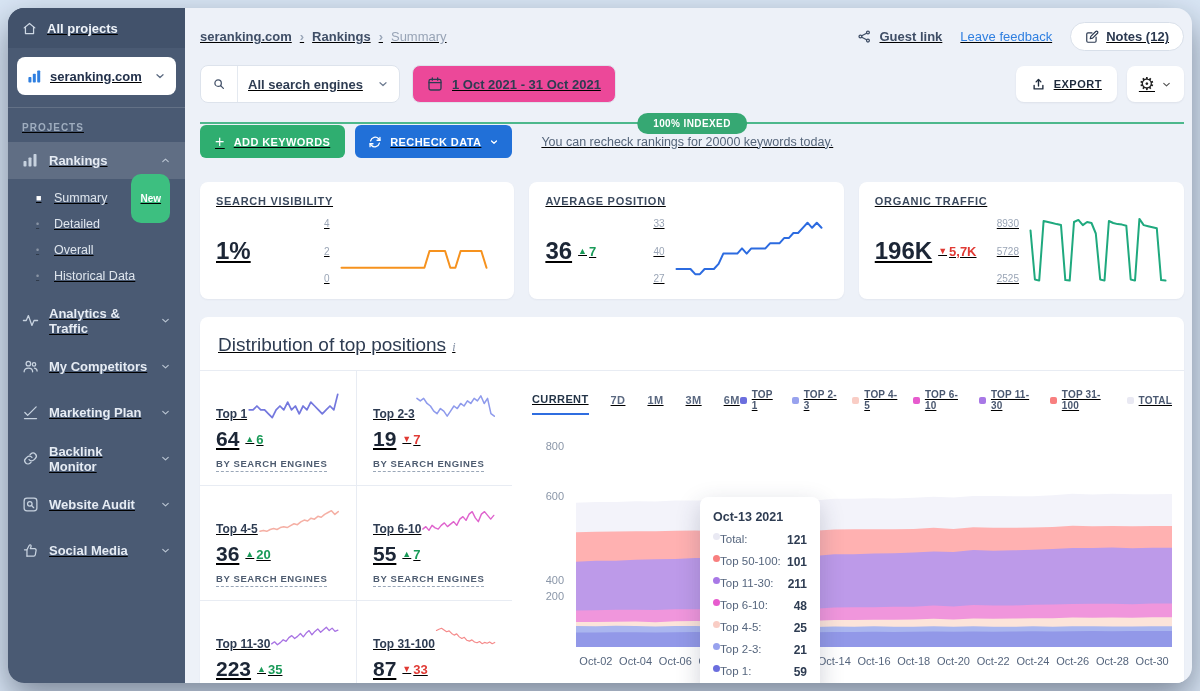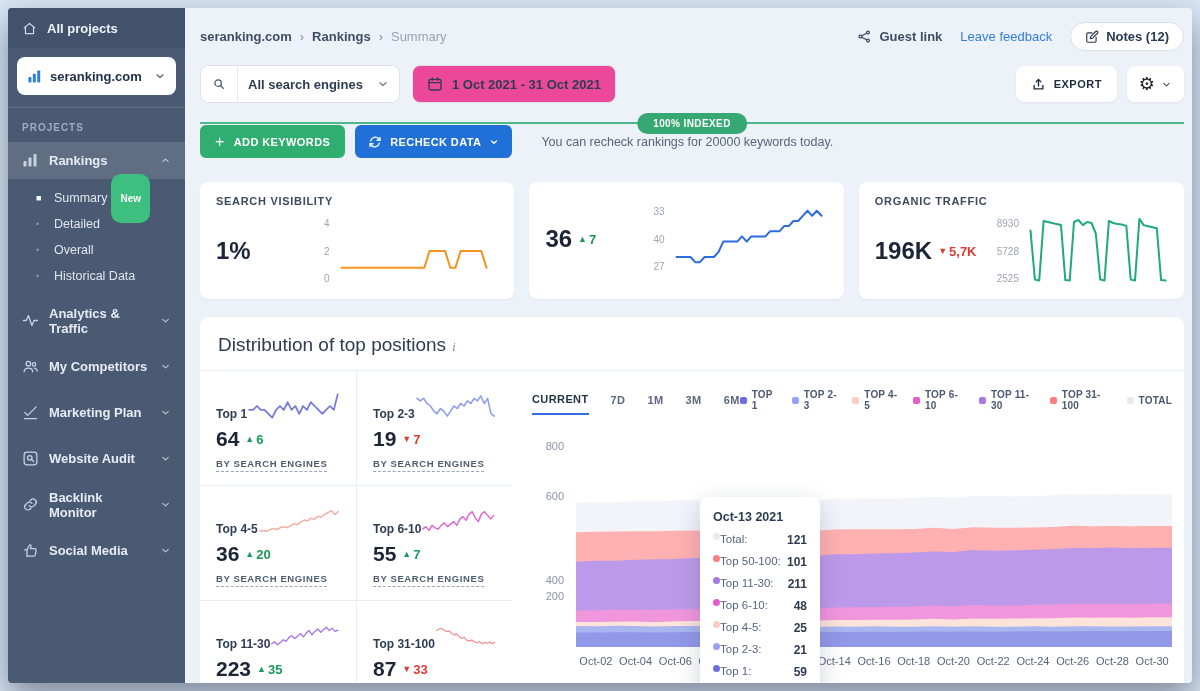--- a/index.html
+++ b/index.html
@@ -4,41 +4,42 @@
 <style>
   * { box-sizing: border-box; margin: 0; padding: 0; }
   html,body { width:1200px; height:691px; }
   body {
     font-family: "Liberation Sans", "DejaVu Sans", sans-serif;
     background: #d9e6f5;
     overflow: hidden;
   }
   .window {
     position: absolute; inset: 8px;
-    border-radius: 4px; overflow: hidden;
+    border-radius: 16px; overflow: hidden;
     display: flex; background: #edf1f8;
     box-shadow: 0 14px 34px rgba(10,20,40,.45);
+    text-decoration: underline;
   }
   
   .sidebar { width: 177px; flex: none; background: #4a5a73; color: #e6ecf4; display:flex; flex-direction:column; }
   .sb-top { background: #42526b; height: 40px; display:flex; align-items:center; gap:10px; padding: 0 14px; font-size: 13px; font-weight: bold; color:#eef3f9; cursor:pointer; }
   .proj-select { background:#fff; border-radius:8px; margin:9px 9px 4px; height:38px; display:flex; align-items:center; gap:8px; padding:0 10px; cursor:pointer; }
   .proj-select .lbl { font-size:13px; font-weight:bold; color:#22304a; }
   .sb-divider { border-top:1px solid rgba(255,255,255,.14); margin: 8px 0 0; }
   .sb-section { font-size:10px; letter-spacing:1px; color:#9fadbf; padding: 14px 14px 9px; font-weight:bold; }
   .sb-item { height:37px; display:flex; align-items:center; gap:10px; padding:0 14px; font-size:13px; font-weight:bold; color:#e6ecf4; cursor:pointer; }
   .sb-item .icn { width:17px; height:17px; color:#c7d2df; flex:none; display:flex; }
   .sb-item .chev { margin-left:auto; color:#b9c4d2; display:flex; }
   .sb-item.active { background: rgba(255,255,255,.12); }
   .sb-item:not(.active) { margin-top: 9px; }
   .sb-sub { padding: 6px 0 4px; }
   .sub-item { height:26px; display:flex; align-items:center; font-size:12.5px; color:#dfe6ee; padding-left:28px; cursor:pointer; }
   .sub-item .bullet { width:18px; color:#fff; font-size:9px; }
   .sub-item.dim .bullet { opacity:.35; }
-  .badge-new { background:#3dbf80; color:#fff; font-size:10px; font-weight:bold; border-radius:10px; padding:19px 9px; margin-left:4px; }
+  .badge-new { background:#3dbf80; color:#fff; font-size:10px; font-weight:bold; border-radius:10px; padding:19px 9px; margin-left:24px; }
   
   .main { flex:1; min-width:0; display:flex; flex-direction:column; padding: 0 8px 0 15px; }
   .hdr { display:flex; align-items:center; margin-top:14px; }
   .crumbs { display:flex; align-items:center; gap:8px; font-size:13px; font-weight:bold; color:#3f4e66; }
   .crumbs .sep { color:#9aa6b8; font-size:13px; }
   .crumbs .muted { color:#98a4b6; font-weight:normal; }
   .hdr-right { margin-left:auto; display:flex; align-items:center; gap:18px; }
   .guest { display:flex; align-items:center; gap:7px; font-size:13px; color:#3f4e66; font-weight:bold; cursor:pointer; }
   .feedback { font-size:13px; color:#2f7fe0; cursor:pointer; }
   .notes-btn { display:flex; align-items:center; gap:7px; background:#fff; border:1px solid #d8dfe9; border-radius:17px; padding:6px 14px; font-size:13px; font-weight:bold; color:#2b3950; cursor:pointer; }
@@ -214,40 +215,40 @@
       <span>Marketing Plan</span>
       <span class="chev">
           <svg class="ic" width="11" height="11" viewBox="0 0 24 24" fill="none" stroke="currentColor" stroke-width="2.6" stroke-linecap="round" stroke-linejoin="round">
             <path d="m6 9.5 6 5.5 6-5.5"></path>
           </svg>
         </span>
     </div>
     <div class="sb-item">
       <span class="icn">
           <svg class="ic" width="17" height="17" viewBox="0 0 24 24" fill="none" stroke="currentColor" stroke-width="1.8" stroke-linecap="round" stroke-linejoin="round">
+            <path d="M10 13.5a4.5 4.5 0 0 0 6.8.5l2-2a4.5 4.5 0 0 0-6.4-6.4l-1.1 1.1"></path>
+            <path d="M14 10.5a4.5 4.5 0 0 0-6.8-.5l-2 2a4.5 4.5 0 0 0 6.4 6.4l1.1-1.1"></path>
+          </svg>
+        </span>
+      <span>Backlink Monitor</span>
+      <span class="chev">
+          <svg class="ic" width="11" height="11" viewBox="0 0 24 24" fill="none" stroke="currentColor" stroke-width="2.6" stroke-linecap="round" stroke-linejoin="round">
+            <path d="m6 9.5 6 5.5 6-5.5"></path>
+          </svg>
+        </span>
+    </div>
+    <div class="sb-item">
+      <span class="icn">
+          <svg class="ic" width="17" height="17" viewBox="0 0 24 24" fill="none" stroke="currentColor" stroke-width="1.8" stroke-linecap="round" stroke-linejoin="round">
             <rect x="3" y="3" width="18" height="18" rx="4"></rect>
             <circle cx="11" cy="11" r="3.2"></circle>
             <path d="m13.5 13.5 3 3"></path>
           </svg>
         </span>
       <span>Website Audit</span>
-      <span class="chev">
-          <svg class="ic" width="11" height="11" viewBox="0 0 24 24" fill="none" stroke="currentColor" stroke-width="2.6" stroke-linecap="round" stroke-linejoin="round">
-            <path d="m6 9.5 6 5.5 6-5.5"></path>
-          </svg>
-        </span>
-    </div>
-    <div class="sb-item">
-      <span class="icn">
-          <svg class="ic" width="17" height="17" viewBox="0 0 24 24" fill="none" stroke="currentColor" stroke-width="1.8" stroke-linecap="round" stroke-linejoin="round">
-            <path d="M10 13.5a4.5 4.5 0 0 0 6.8.5l2-2a4.5 4.5 0 0 0-6.4-6.4l-1.1 1.1"></path>
-            <path d="M14 10.5a4.5 4.5 0 0 0-6.8-.5l-2 2a4.5 4.5 0 0 0 6.4 6.4l1.1-1.1"></path>
-          </svg>
-        </span>
-      <span>Backlink Monitor</span>
       <span class="chev">
           <svg class="ic" width="11" height="11" viewBox="0 0 24 24" fill="none" stroke="currentColor" stroke-width="2.6" stroke-linecap="round" stroke-linejoin="round">
             <path d="m6 9.5 6 5.5 6-5.5"></path>
           </svg>
         </span>
     </div>
     <div class="sb-item">
       <span class="icn">
           <svg class="ic" width="17" height="17" viewBox="0 0 24 24" fill="none" stroke="currentColor" stroke-width="1.8" stroke-linecap="round" stroke-linejoin="round">
             <path d="M7 11v9"></path>
@@ -372,20 +373,21 @@
                 <span>2</span>
                 <span>0</span>
             </div>
             <svg width="150" height="72" viewBox="0 0 150 72">
                 <path d="M2.5 52.8 L7.7 52.8 L12.9 52.8 L18.0 52.8 L23.2 52.8 L28.4 52.8 L33.6 52.8 L38.8 52.8 L43.9 52.8 L49.1 52.8 L54.3 52.8 L59.5 52.8 L64.6 52.8 L69.8 52.8 L75.0 52.8 L80.2 52.8 L85.4 52.8 L90.5 36.0 L95.7 36.0 L100.9 36.0 L106.1 36.0 L111.3 52.8 L116.4 52.8 L121.6 36.0 L126.8 36.0 L132.0 36.0 L137.1 36.0 L142.3 36.0 L147.5 52.8" fill="none" stroke="#f6921e" stroke-width="2" stroke-linejoin="round" stroke-linecap="round"></path>
               </svg>
           </div>
         </div>
       </div>
       <div class="mcard">
+        <div class="m-title">AVERAGE POSITION</div>
         <div class="m-body">
           <div class="m-valwrap">
             <span class="m-value">36</span>
             <span class="m-delta" style="color: rgb(25, 154, 88);">
                 <span class="arr">▲</span>
                 <span>7</span>
               </span>
           </div>
           <div class="m-chart">
             <div class="m-ticks">

